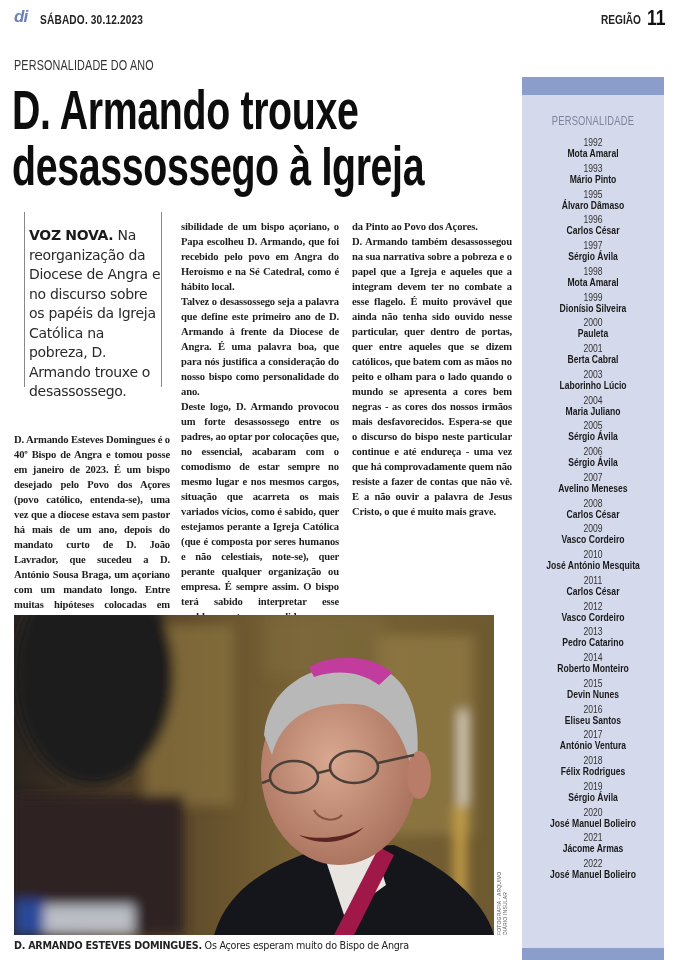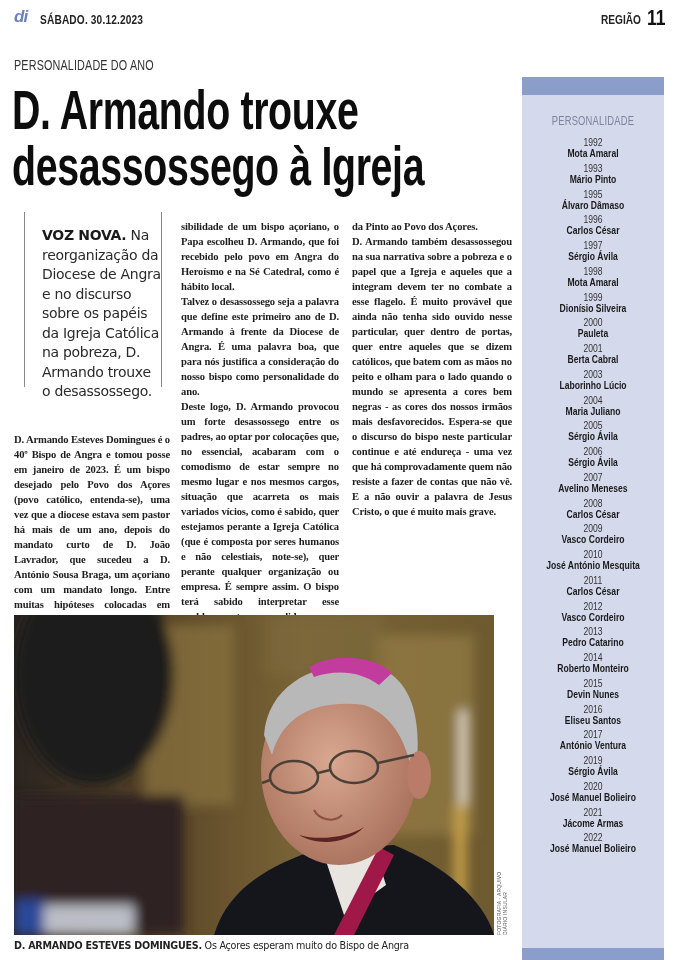--- a/index.html
+++ b/index.html
@@ -10,21 +10,21 @@
   .hdr-logo { position: absolute; left: 14px; top: 7px; font-family: "Liberation Sans", sans-serif; font-weight: 700; font-size: 17px; color: #6d82b8; letter-spacing: -1px; font-style: italic; }
   .hdr-date { position: absolute; left: 40px; top: 12px; font-family: "Liberation Sans", sans-serif; font-weight: 700; font-size: 13px; color: #222; transform: scaleX(0.78); transform-origin: left; letter-spacing: 0.2px; }
   .hdr-section { position: absolute; left: 601px; top: 12px; font-family: "Liberation Sans", sans-serif; font-weight: 700; font-size: 13px; color: #222; transform: scaleX(0.78); transform-origin: left; }
   .hdr-page { position: absolute; left: 647px; top: 5px; font-family: "Liberation Sans", sans-serif; font-weight: 700; font-size: 22px; color: #111; transform: scaleX(0.8); transform-origin: left; }
 
   
   .kicker { position: absolute; left: 14px; top: 56px; font-family: "Liberation Sans", sans-serif; font-size: 15px; color: #333; transform: scaleX(0.72); transform-origin: left; letter-spacing: 0.2px; white-space: nowrap; }
   .headline { position: absolute; left: 12px; top: 82px; font-family: "Liberation Sans", sans-serif; font-weight: 700; font-size: 55px; line-height: 56px; color: #0d0d0d; transform: scaleX(0.715); transform-origin: left top; white-space: nowrap; letter-spacing: -0.5px; }
 
   
-  .lead { position: absolute; left: 24px; top: 212px; width: 138px; height: 175px; border-left: 1.5px solid #888; border-right: 1.5px solid #888; padding: 14px 0 0 17px; font-family: "DejaVu Sans", sans-serif; font-size: 14px; line-height: 19.5px; color: #2a2a2a; letter-spacing: -0.3px; }
+  .lead { position: absolute; left: 24px; top: 212px; width: 138px; height: 175px; border-left: 1.5px solid #888; border-right: 1.5px solid #888; padding: 14px 0 0 4px; font-family: "DejaVu Sans", sans-serif; font-size: 14px; line-height: 19.5px; color: #2a2a2a; letter-spacing: -0.3px; }
   .lead b { font-weight: 700; color: #1a1a1a; }
 
   
   .col { position: absolute; font-size: 10.6px; line-height: 15px; text-align: justify; color: #1e1e1e; font-weight: 700; letter-spacing: -0.15px; }
   .col p { text-indent: 0; }
   .col1 { left: 14px; top: 432px; width: 156px; }
   .col2 { left: 181px; top: 219px; width: 158px; }
   .col3 { left: 352px; top: 219px; width: 160px; }
 
   
@@ -220,20 +220,24 @@
       </div>
     <div class="side-item">
         <span class="side-year">2016</span>
         <span class="side-name">Eliseu Santos</span>
       </div>
     <div class="side-item">
         <span class="side-year">2017</span>
         <span class="side-name">António Ventura</span>
       </div>
     <div class="side-item">
+        <span class="side-year">2018</span>
+        <span class="side-name">Félix Rodrigues</span>
+      </div>
+    <div class="side-item">
         <span class="side-year">2019</span>
         <span class="side-name">Sérgio Ávila</span>
       </div>
     <div class="side-item">
         <span class="side-year">2020</span>
         <span class="side-name">José Manuel Bolieiro</span>
       </div>
     <div class="side-item">
         <span class="side-year">2021</span>
         <span class="side-name">Jácome Armas</span>

